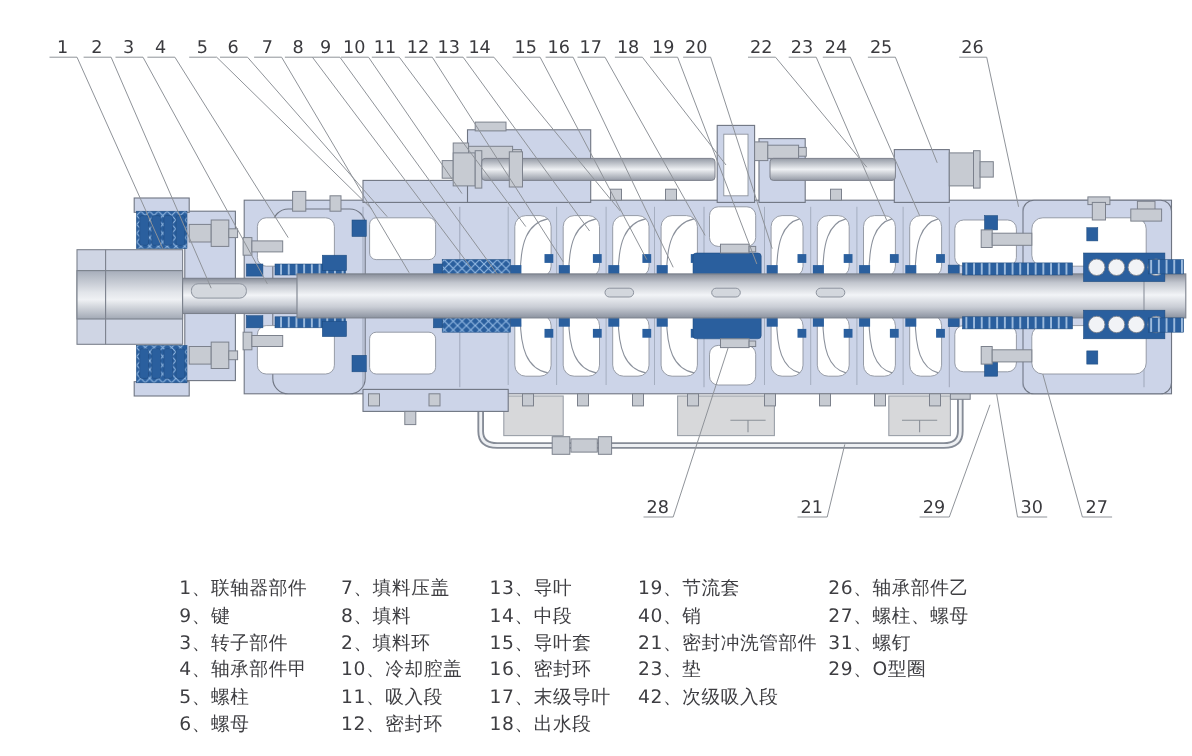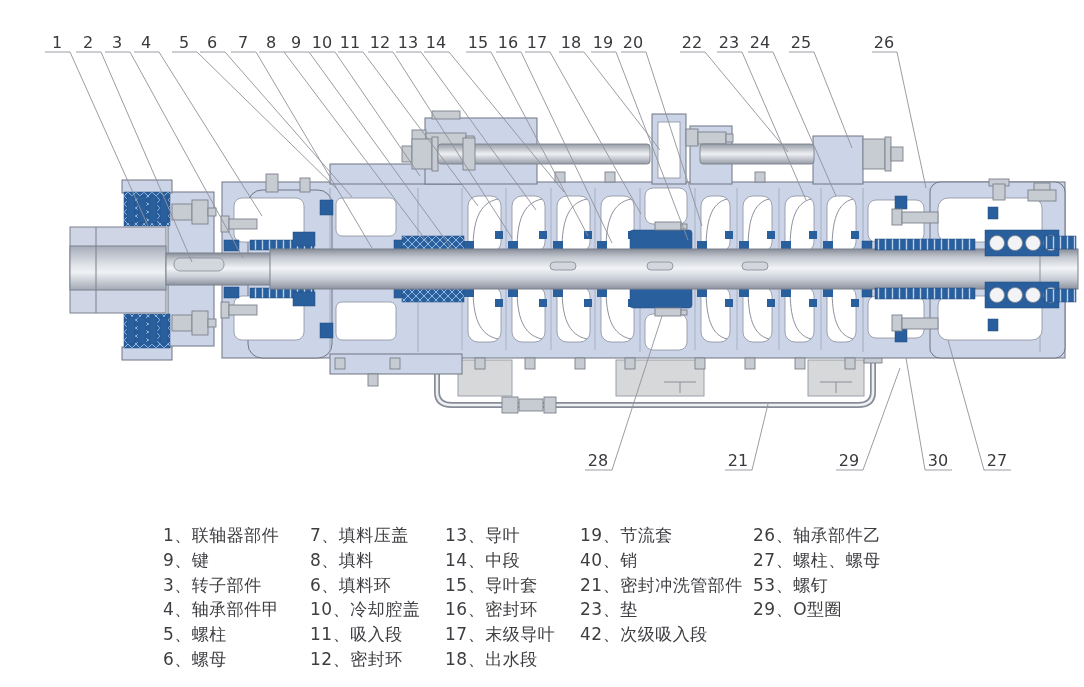--- a/index.html
+++ b/index.html
@@ -341,21 +341,21 @@
     <div class="legend-item">1、联轴器部件</div>
     <div class="legend-item">9、键</div>
     <div class="legend-item">3、转子部件</div>
     <div class="legend-item">4、轴承部件甲</div>
     <div class="legend-item">5、螺柱</div>
     <div class="legend-item">6、螺母</div>
   </div>
   <div class="legend-col" style="left:310px">
     <div class="legend-item">7、填料压盖</div>
     <div class="legend-item">8、填料</div>
-    <div class="legend-item">6、填料环</div>
+    <div class="legend-item">2、填料环</div>
     <div class="legend-item">10、冷却腔盖</div>
     <div class="legend-item">11、吸入段</div>
     <div class="legend-item">12、密封环</div>
   </div>
   <div class="legend-col" style="left:445px">
     <div class="legend-item">13、导叶</div>
     <div class="legend-item">14、中段</div>
     <div class="legend-item">15、导叶套</div>
     <div class="legend-item">16、密封环</div>
     <div class="legend-item">17、末级导叶</div>
@@ -364,18 +364,18 @@
   <div class="legend-col" style="left:580px">
     <div class="legend-item">19、节流套</div>
     <div class="legend-item">40、销</div>
     <div class="legend-item">21、密封冲洗管部件</div>
     <div class="legend-item">23、垫</div>
     <div class="legend-item">42、次级吸入段</div>
   </div>
   <div class="legend-col" style="left:753px">
     <div class="legend-item">26、轴承部件乙</div>
     <div class="legend-item">27、螺柱、螺母</div>
-    <div class="legend-item">53、螺钉</div>
+    <div class="legend-item">31、螺钉</div>
     <div class="legend-item">29、O型圈</div>
   </div>
 </div>
 
 </div>
 
 </body></html>

